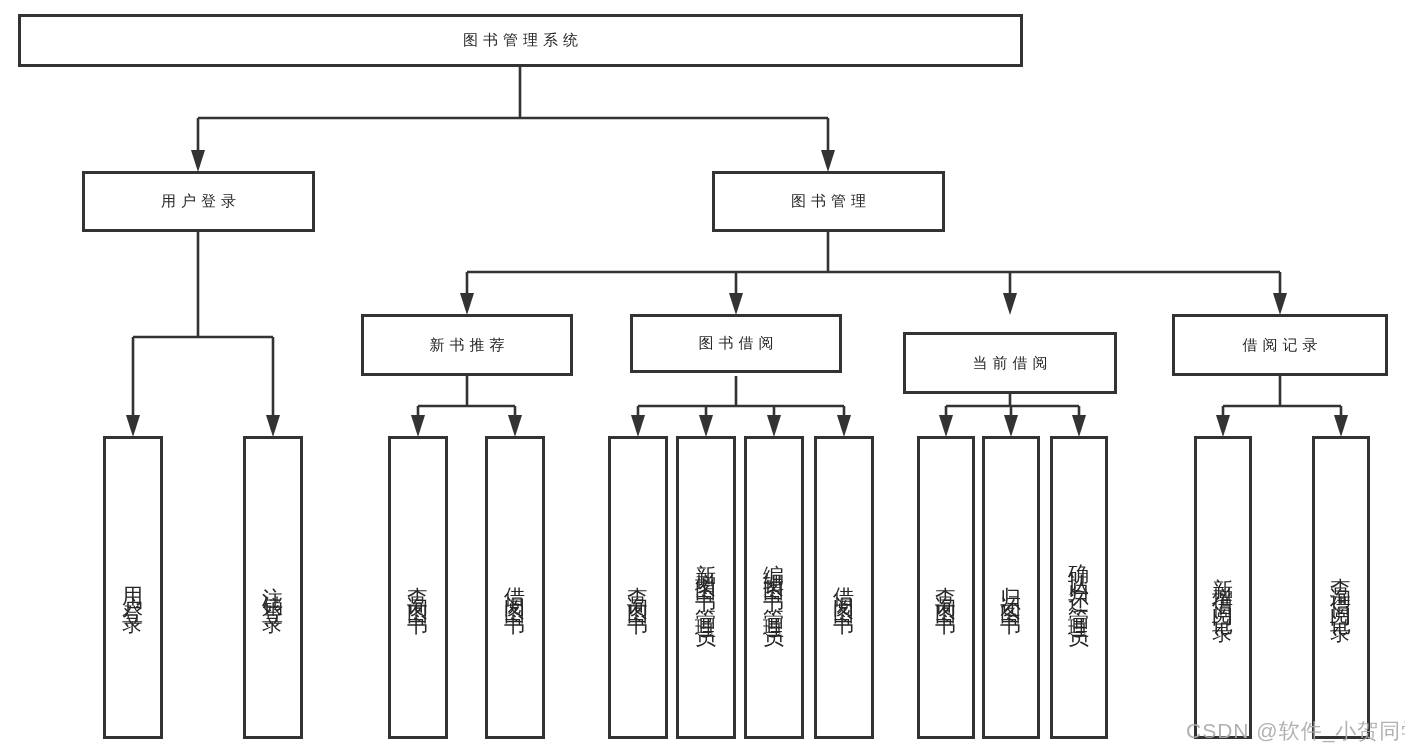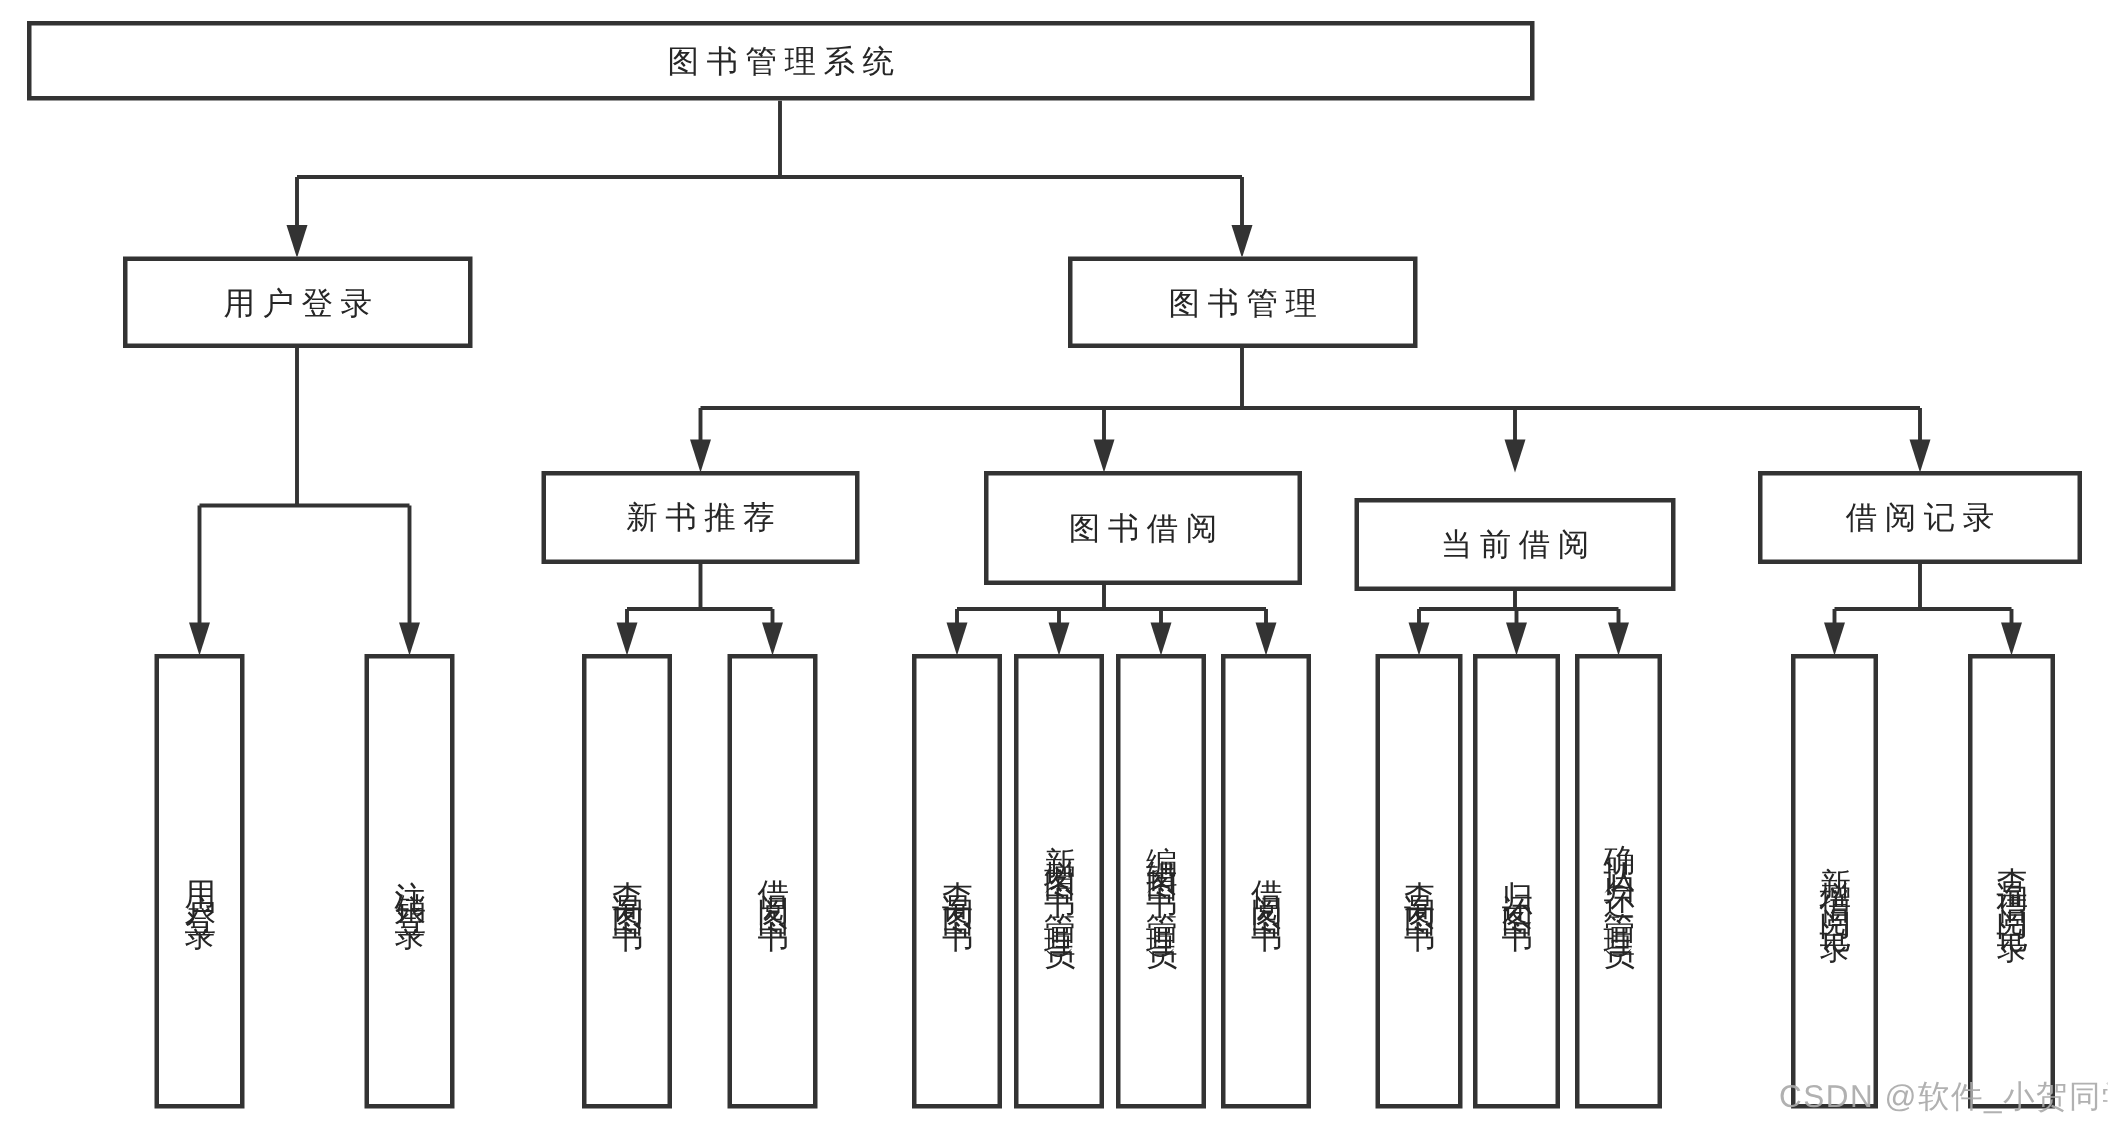--- a/index.html
+++ b/index.html
@@ -10,21 +10,21 @@
   }
   #stage{position:absolute;inset:0;}
   svg.connectors{position:absolute;left:0;top:0;z-index:1;}
   .box{
     position:absolute;z-index:2;box-sizing:border-box;
     background:#ffffff;border:3px solid #333333;
     display:flex;align-items:center;justify-content:center;
     color:#262626;
   }
   .hlbl{
-    font-size:21px;letter-spacing:5px;text-indent:5px;
+    font-size:15px;letter-spacing:5px;text-indent:5px;
     white-space:nowrap;color:#262626;
   }
   .vbox{padding:4px 0;}
   .vlbl{
     writing-mode:vertical-rl;text-orientation:mixed;
     font-size:21px;letter-spacing:9px;line-height:1;
     color:#262626;white-space:nowrap;
   }
   .watermark{
     position:absolute;z-index:5;
@@ -83,21 +83,21 @@
   <div class="box" style="left:82px;top:171px;width:233px;height:61px">
     <span class="hlbl">用户登录</span>
   </div>
   <div class="box" style="left:712px;top:171px;width:233px;height:61px">
     <span class="hlbl">图书管理</span>
   </div>
 
   <div class="box" style="left:361px;top:314px;width:212px;height:62px">
     <span class="hlbl">新书推荐</span>
   </div>
-  <div class="box" style="left:656px;top:314px;width:212px;height:76px">
+  <div class="box" style="left:630px;top:314px;width:212px;height:59px">
     <span class="hlbl">图书借阅</span>
   </div>
   <div class="box" style="left:903px;top:332px;width:214px;height:62px">
     <span class="hlbl">当前借阅</span>
   </div>
   <div class="box" style="left:1172px;top:314px;width:216px;height:62px">
     <span class="hlbl">借阅记录</span>
   </div>
 
   <div class="box vbox" style="left:103px;top:436px;width:60px;height:303px">

